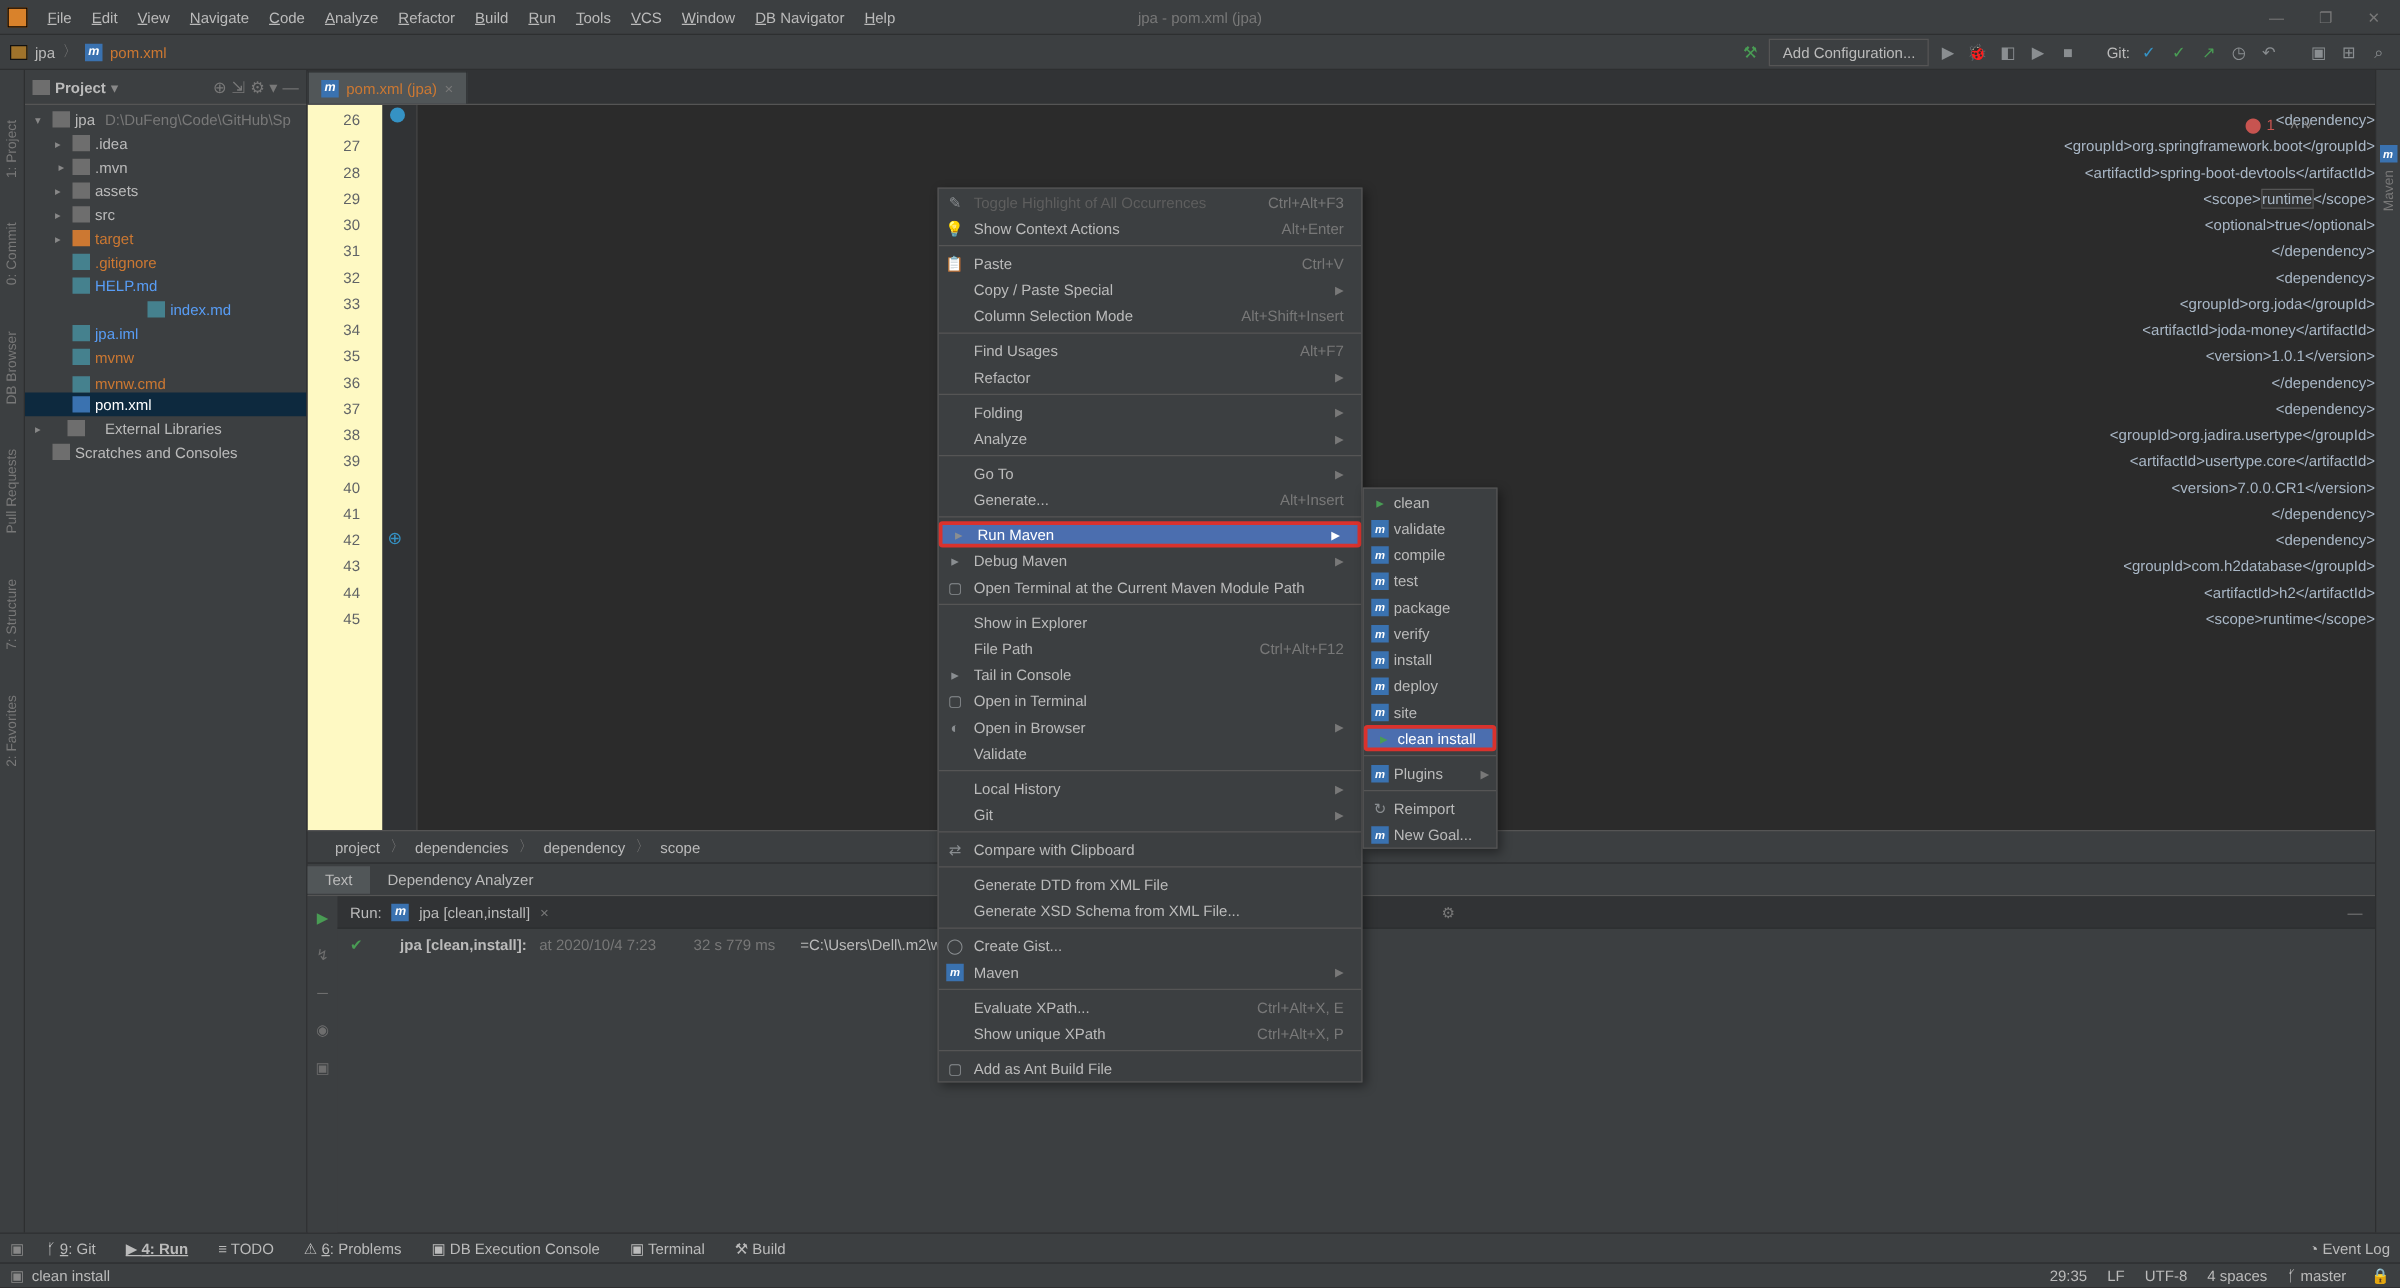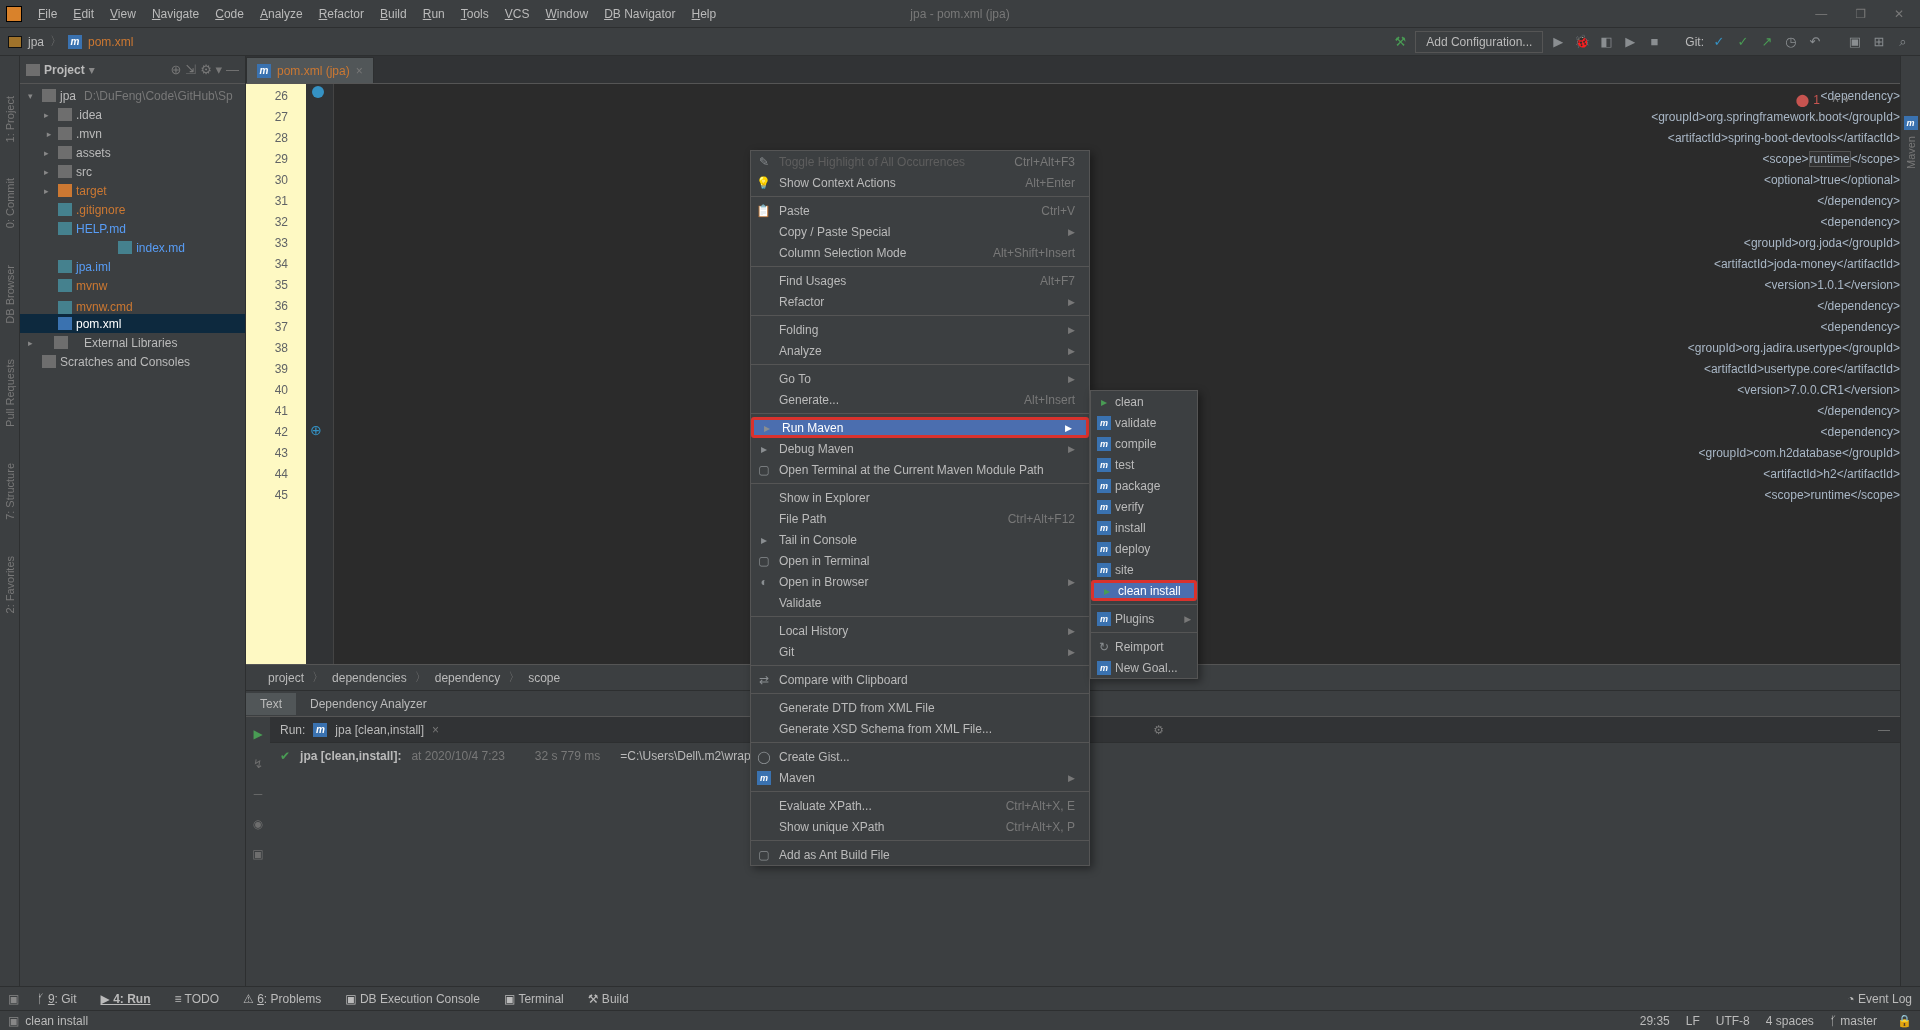--- a/index.html
+++ b/index.html
@@ -82,21 +82,21 @@
   .runpanel{height:270px;background:var(--bg-dark);border-top:1px solid #555;display:flex;}
   .runstrip{width:24px;background:var(--bg-dark);display:flex;flex-direction:column;align-items:center;gap:16px;padding-top:10px;color:#6e6e6e;}
   .runstrip .play{color:#499c54;}
   .runbody{flex:1;display:flex;flex-direction:column;}
   .runhead{height:26px;background:var(--bg-darker);display:flex;align-items:center;padding:0 10px;border-bottom:1px solid #2d2f30;gap:8px;}
   .runhead .m-icon{width:14px;height:14px;background:#3a72b0;color:#fff;font-size:10px;font-weight:bold;display:flex;align-items:center;justify-content:center;font-style:italic;}
   .runhead .close{color:var(--text-dim);}
   .runhead .gear{margin-left:auto;color:var(--text-dim);}
   .runline{padding:6px 10px;font-family:"Consolas",monospace;color:var(--text-dim);display:flex;align-items:center;gap:10px;}
   .runline .ok{color:#499c54;}
-  .runline .name{color:var(--text);font-weight:bold;}
+  .runline .name{color:var(--text);font-weight:bold;margin-left:20px;}
   .bottombar{height:24px;background:var(--bg-dark);display:flex;align-items:center;border-top:1px solid #2d2f30;padding:0 8px;gap:18px;color:var(--text);}
   .bottombar .spacer{flex:1;}
   .statusbar{height:20px;background:var(--bg-dark);display:flex;align-items:center;border-top:1px solid #2d2f30;padding:0 8px;color:var(--text);}
   .ctxmenu{position:absolute;background:var(--menu-bg);border:1px solid #555;box-shadow:3px 3px 8px rgba(0,0,0,0.4);z-index:1000;}
   .mitem{height:21px;display:flex;align-items:center;padding:0 14px 0 28px;position:relative;color:var(--text);white-space:nowrap;}
   .mitem .micon{position:absolute;left:6px;width:14px;height:14px;display:flex;align-items:center;justify-content:center;color:#8a8e91;}
   .mitem.dis{color:#5e5e5e;}
   .mitem .kb{margin-left:auto;padding-left:30px;color:var(--text-dim);}
   .mitem .arr{margin-left:auto;padding-left:30px;color:var(--text-dim);font-size:9px;}
   .mitem.sel{background:var(--menu-sel);color:#fff;}

